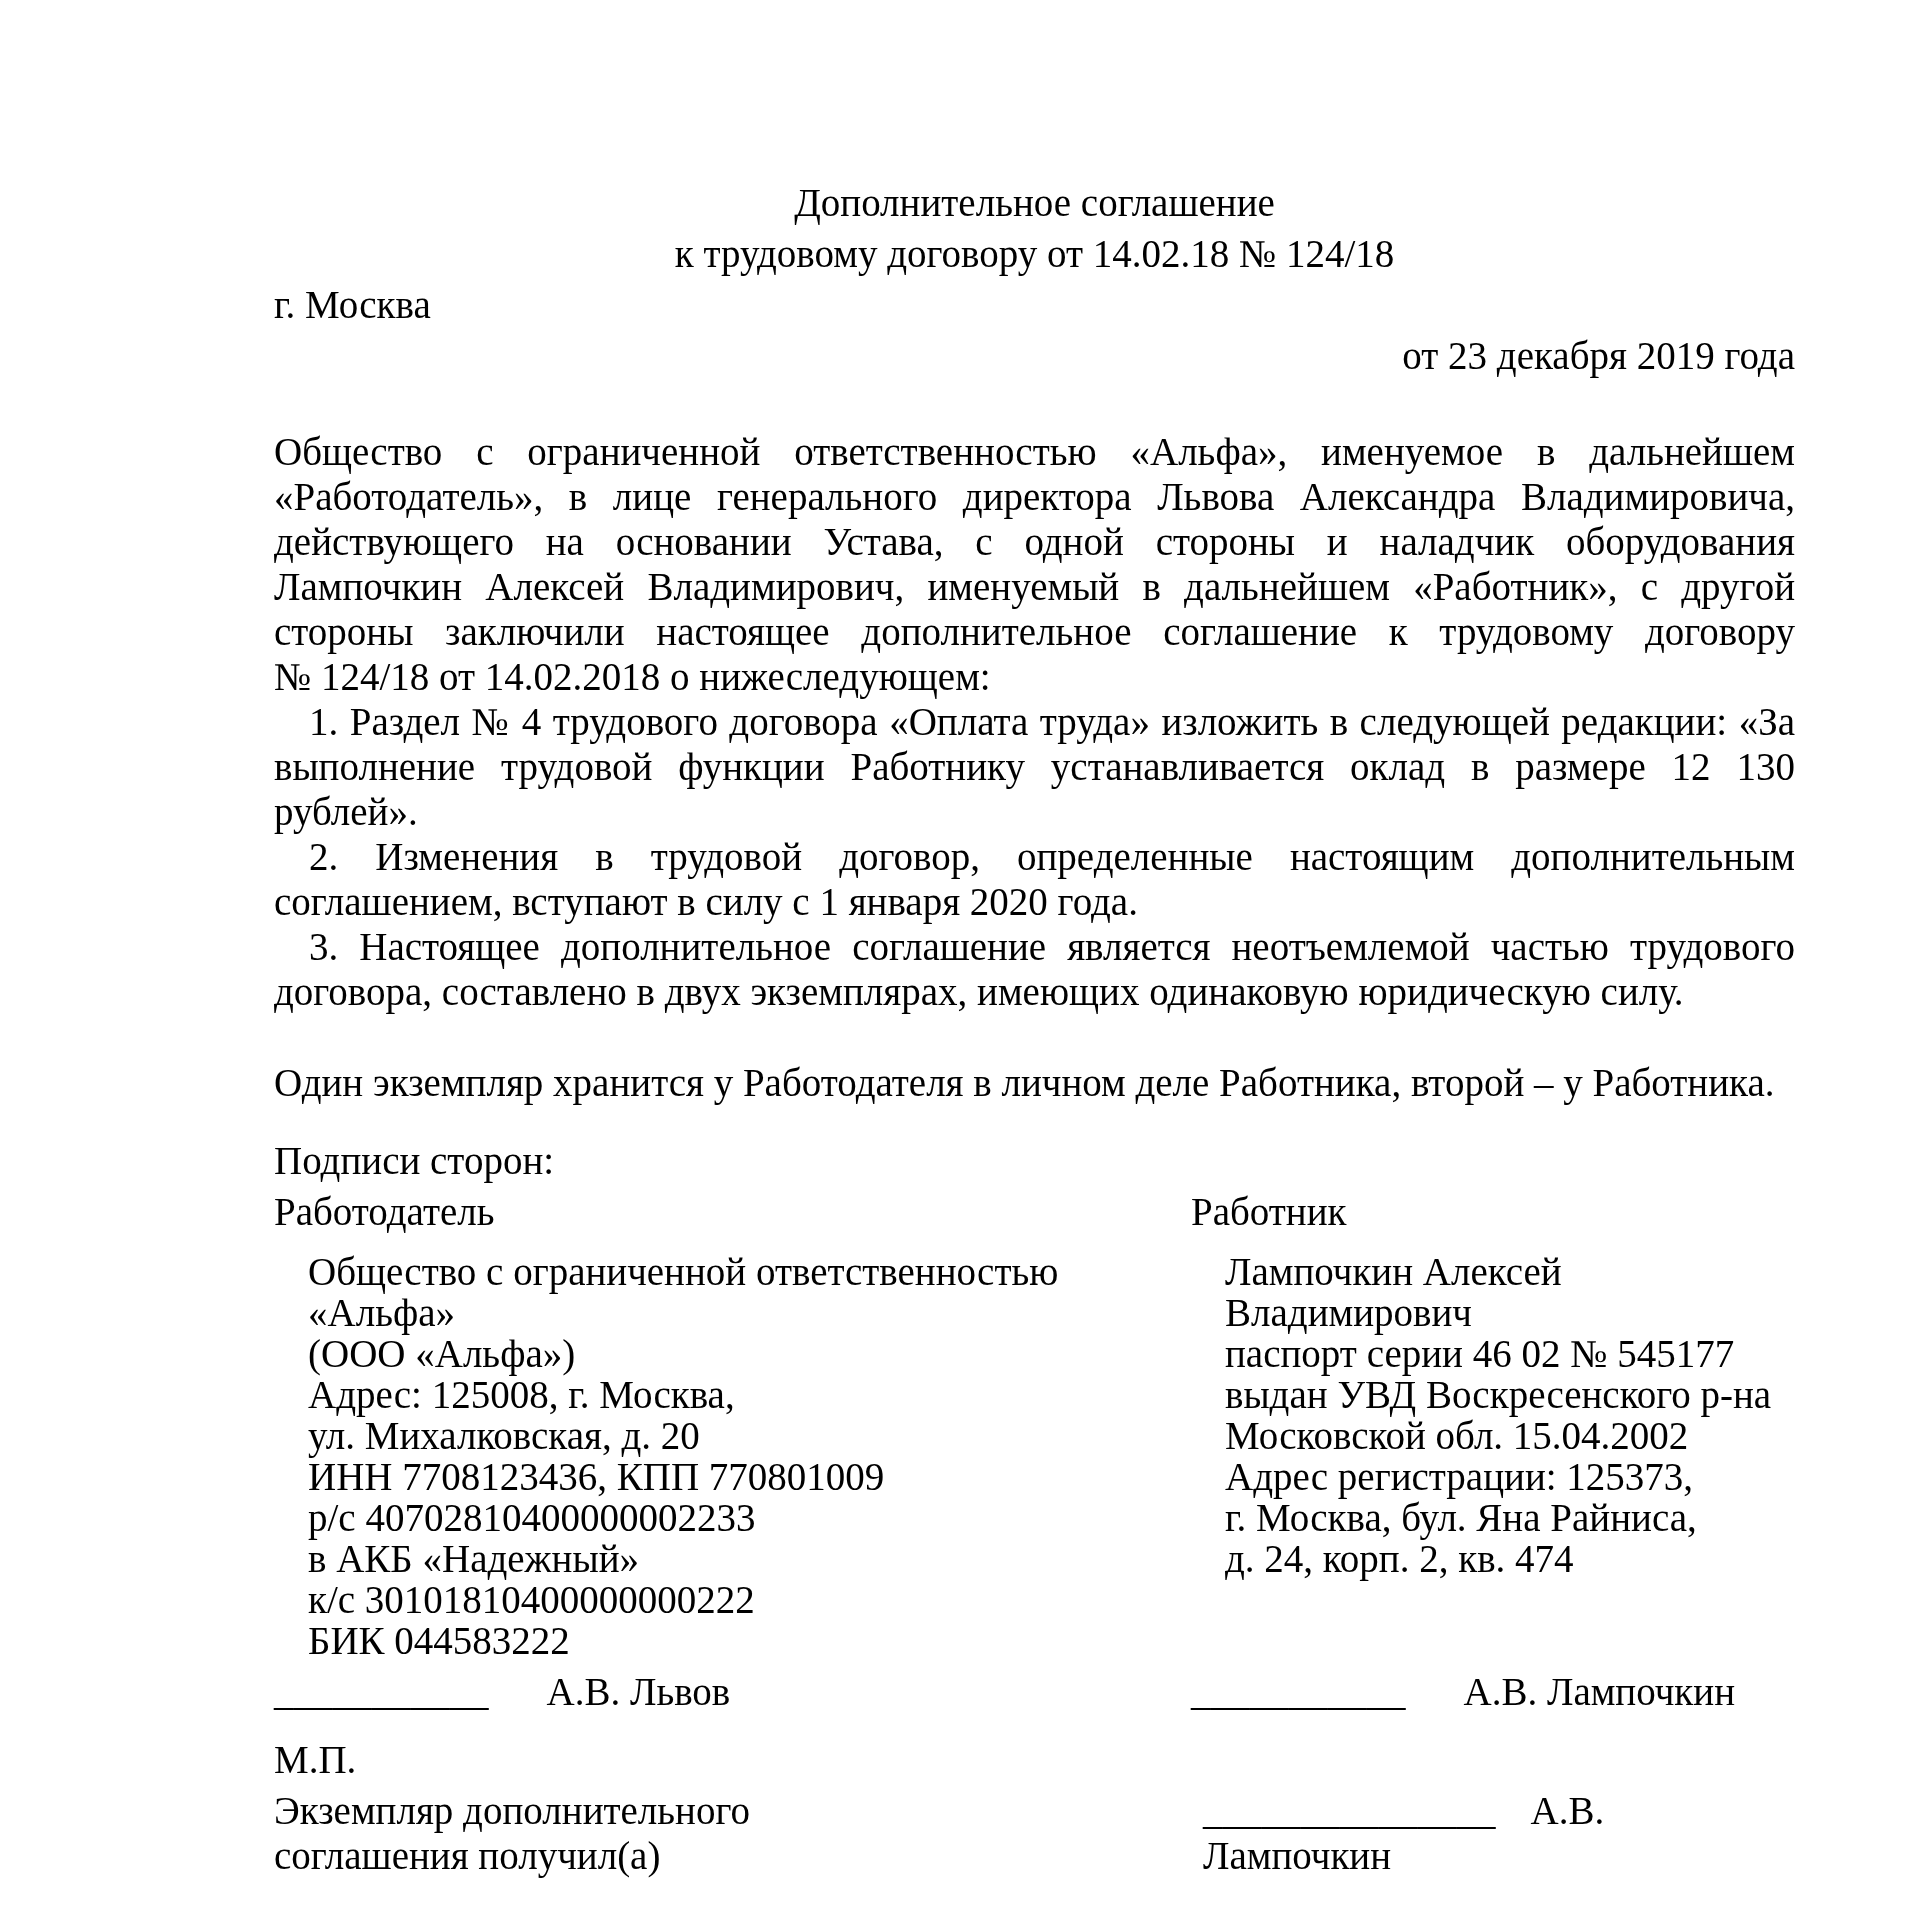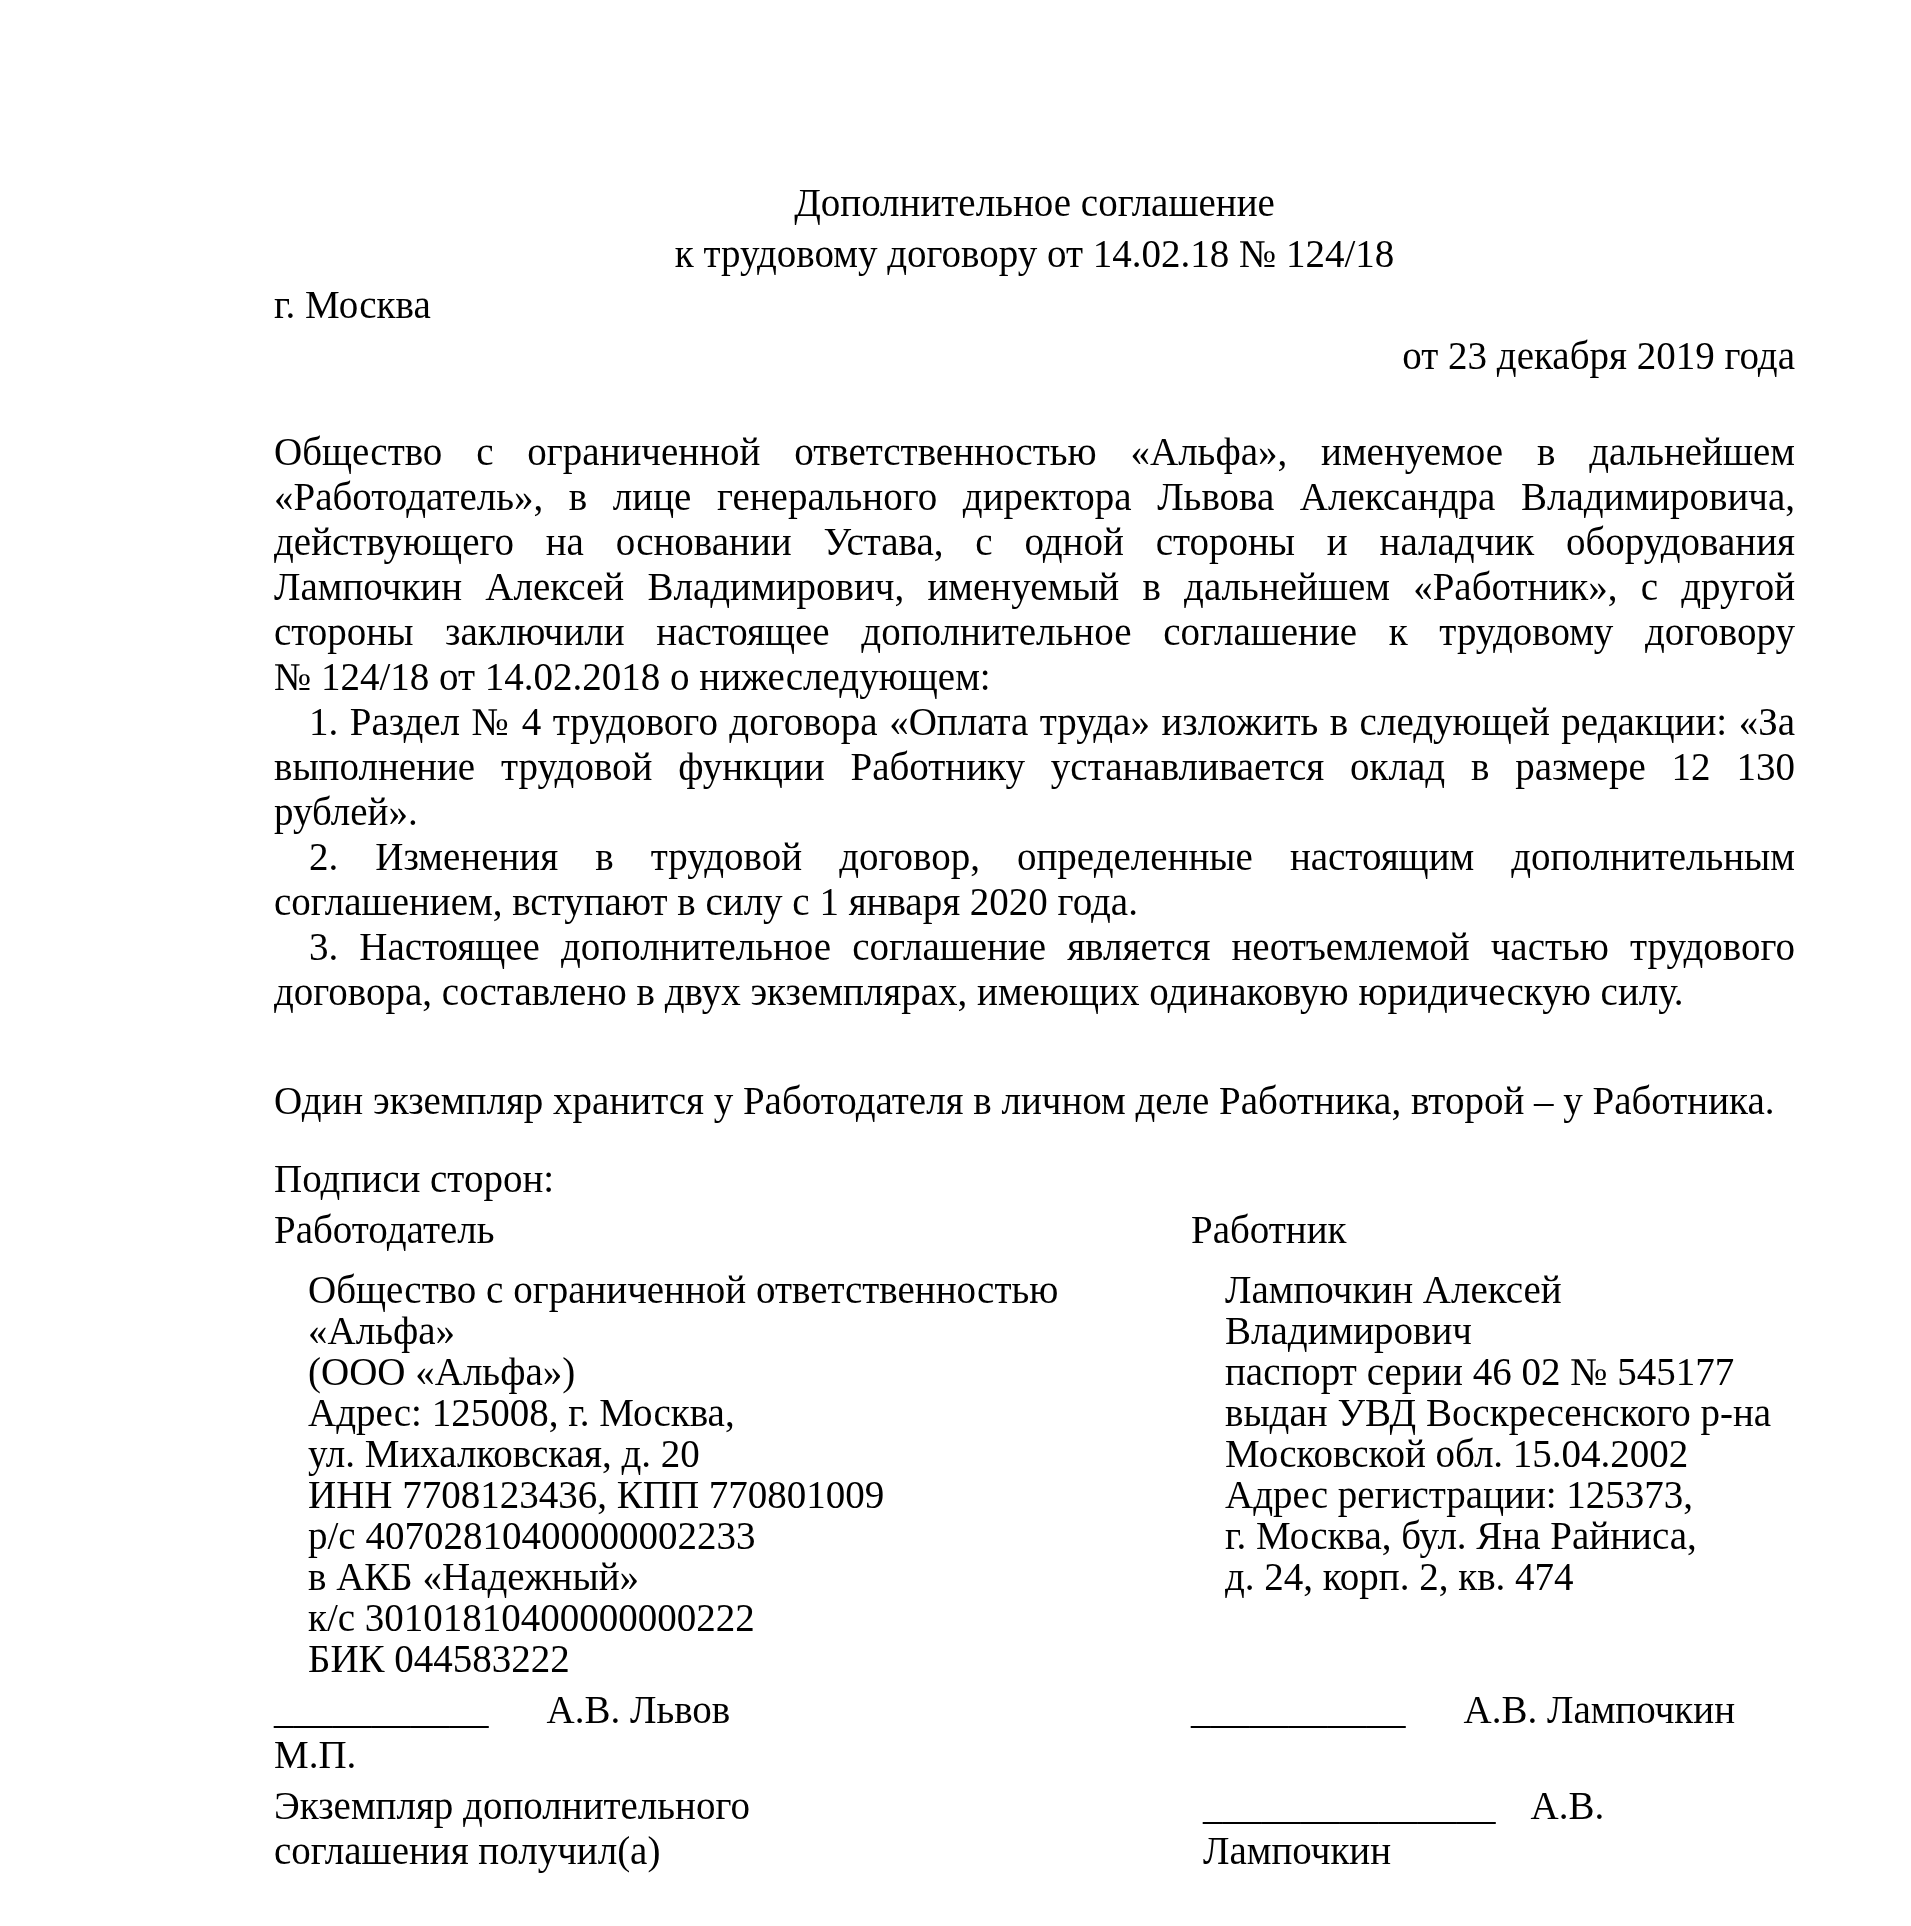--- a/index.html
+++ b/index.html
@@ -31,38 +31,38 @@
     text-align-last: justify;
     -moz-text-align-last: justify;
   }
   .lline {
     text-align: left;
     text-align-last: auto;
   }
   .indent { text-indent: 35px; }
 
   .intro-block { margin-top: 48px; }
-  .note-block { margin-top: 64px; }
+  .note-block { margin-top: 46px; }
   .sign-heading { margin-top: 33px; }
 
   
   .cols { display: flex; }
   .col-left { width: 917px; flex: none; }
   .col-right { flex: 1; min-width: 0; }
 
   .roles-row { margin-top: 5.8px; }
   .details-row { margin-top: 17.3px; }
   .dline { line-height: 41px; margin-left: 34px; }
 
   .sig-row { margin-top: 7.7px; }
   .uline { letter-spacing: 0; }
   .sig-name { margin-left: 58px; margin-top: 13px; }
   .sig-name-sm { margin-left: 35px; }
 
-  .stamp-row { line-height: 45px; }
+  .stamp-row { line-height: 45px; margin-top: 23px; }
 
   .received-row { margin-top: 5.8px; gap: 12px; }
   .received-right { align-self: flex-end; }
 
   .footer-date { margin-top: 62px; line-height: 45px; }
 </style>
 </head>
 <body>
 
 <div class="page">

